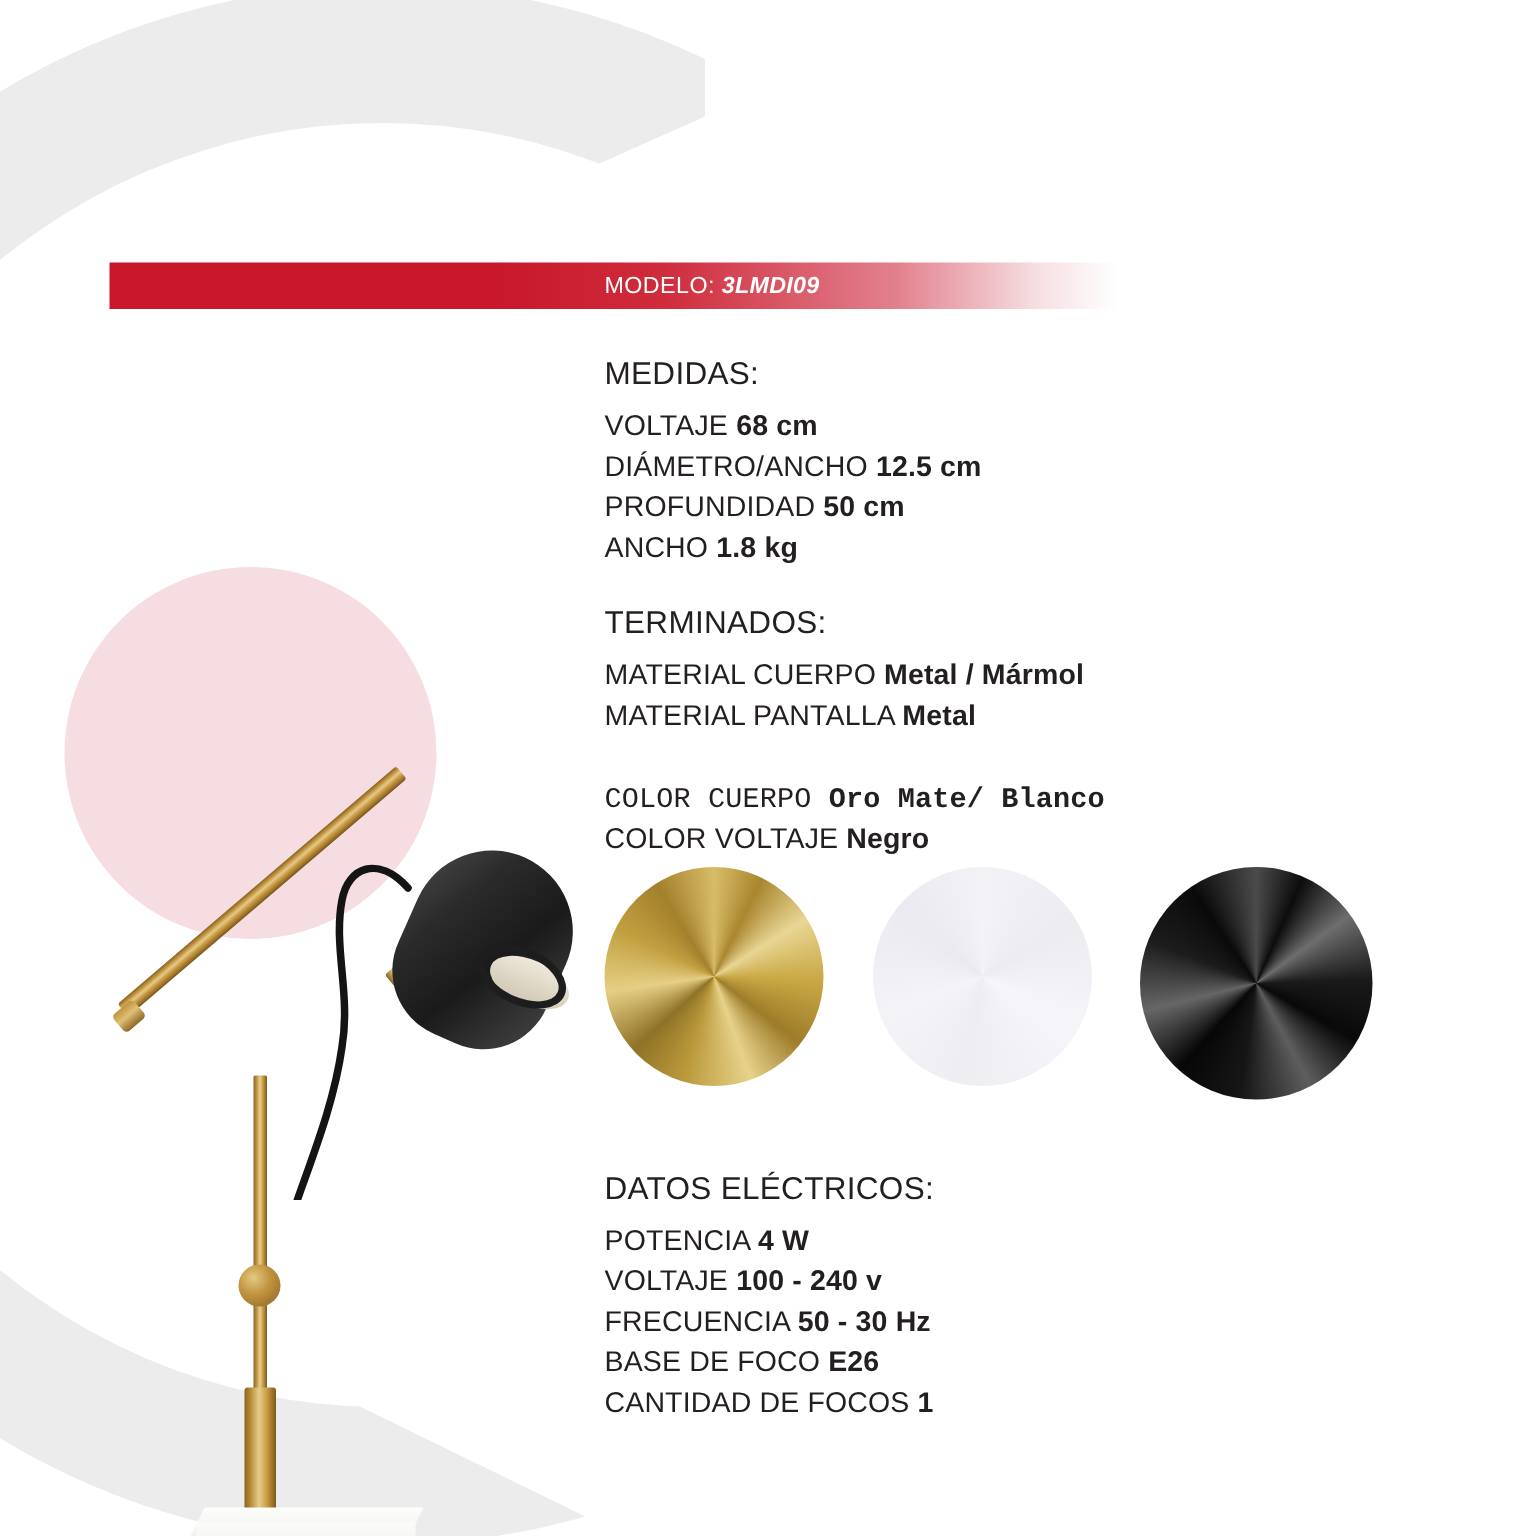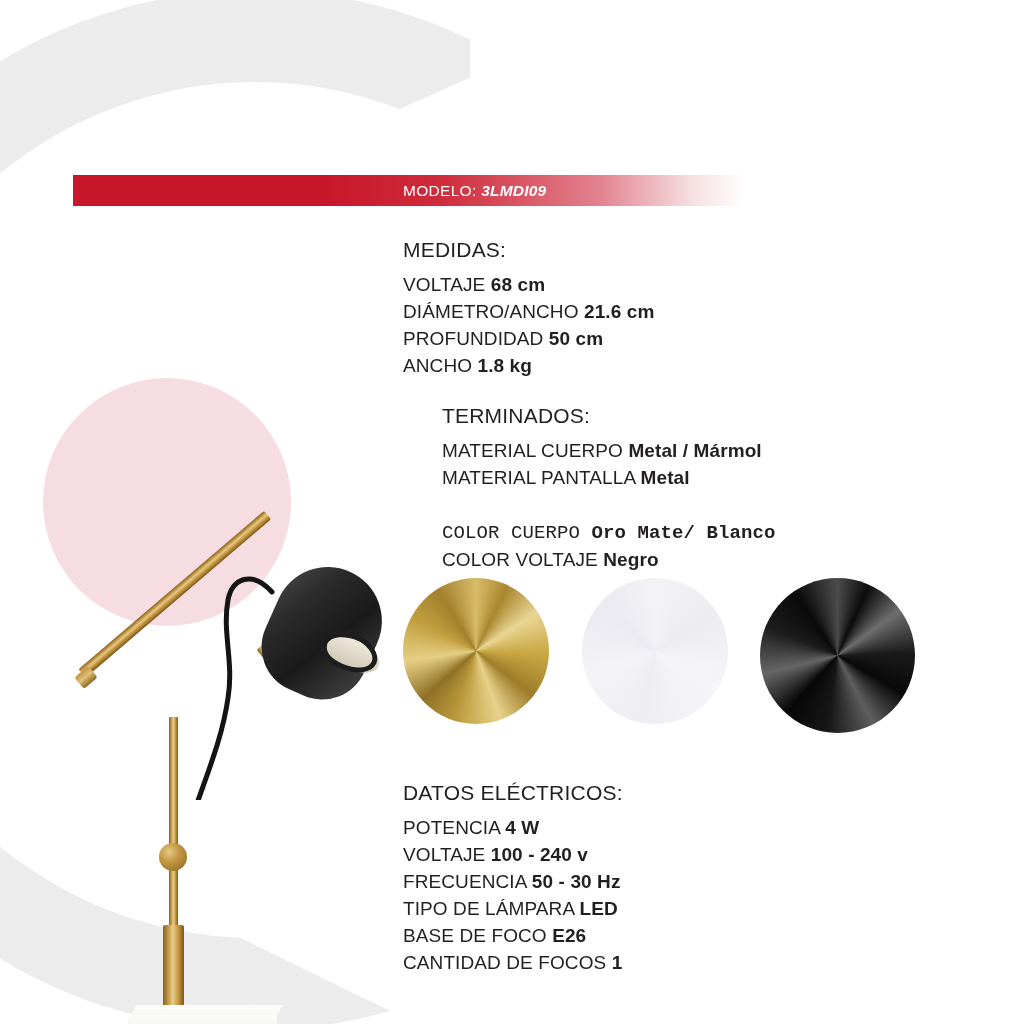--- a/index.html
+++ b/index.html
@@ -331,33 +331,33 @@
   <div id="specs">
 
     <div class="section">
       <div class="section-heading">MEDIDAS:</div>
       <div class="spec-line">
         <span>VOLTAJE</span>
         <span class="val">68 cm</span>
       </div>
       <div class="spec-line">
         <span>DIÁMETRO/ANCHO</span>
-        <span class="val">21.6 cm</span>
+        <span class="val">12.5 cm</span>
       </div>
       <div class="spec-line">
         <span>PROFUNDIDAD</span>
         <span class="val">50 cm</span>
       </div>
       <div class="spec-line">
         <span>ANCHO</span>
         <span class="val">1.8 kg</span>
       </div>
     </div>
 
-    <div class="section" style="margin-top:24px;margin-left:39px;">
+    <div class="section" style="margin-top:24px;">
       <div class="section-heading">TERMINADOS:</div>
       <div class="spec-line">
         <span>MATERIAL CUERPO</span>
         <span class="val">Metal / Mármol</span>
       </div>
       <div class="spec-line">
         <span>MATERIAL PANTALLA</span>
         <span class="val">Metal</span>
       </div>
       <div class="spec-line" style="margin-top:28px;font-family:Liberation Mono, monospace;">
@@ -376,24 +376,20 @@
         <span>POTENCIA</span>
         <span class="val">4 W</span>
       </div>
       <div class="spec-line">
         <span>VOLTAJE</span>
         <span class="val">100 - 240 v</span>
       </div>
       <div class="spec-line">
         <span>FRECUENCIA</span>
         <span class="val">50 - 30 Hz</span>
-      </div>
-      <div class="spec-line">
-        <span>TIPO DE LÁMPARA</span>
-        <span class="val">LED</span>
       </div>
       <div class="spec-line">
         <span>BASE DE FOCO</span>
         <span class="val">E26</span>
       </div>
       <div class="spec-line">
         <span>CANTIDAD DE FOCOS</span>
         <span class="val">1</span>
       </div>
     </div>

